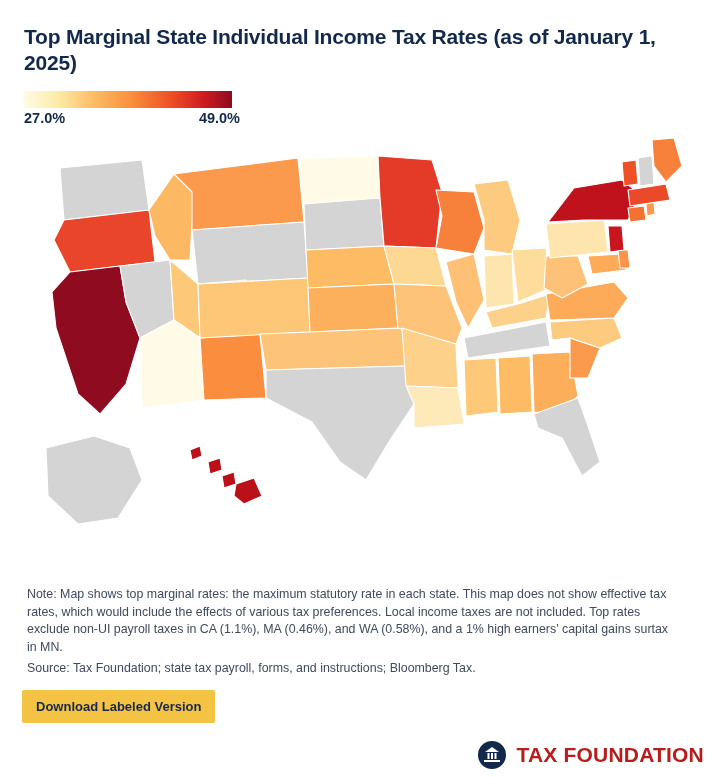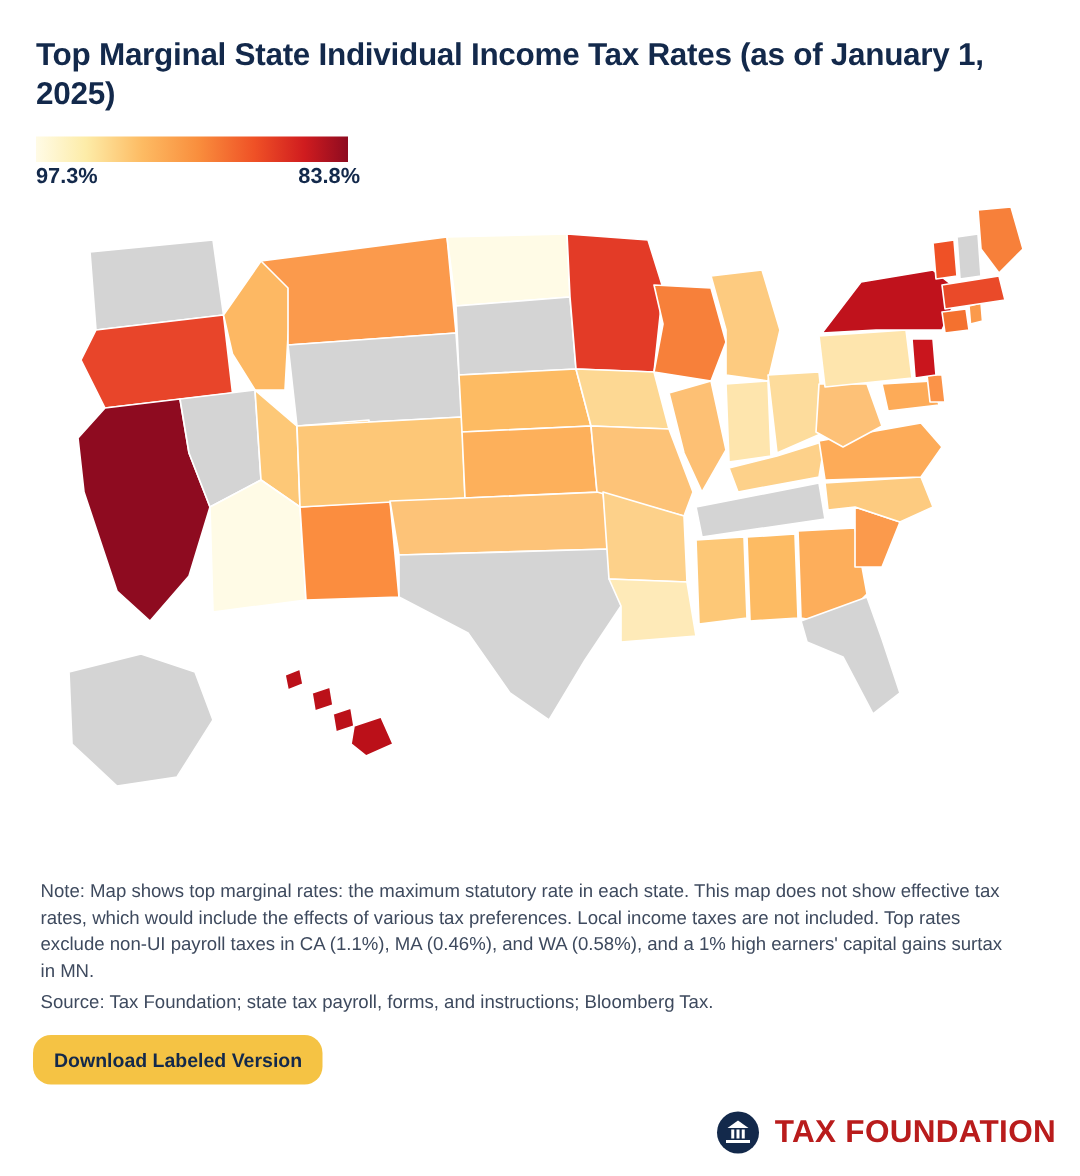--- a/index.html
+++ b/index.html
@@ -94,21 +94,21 @@
     height: 78px;
   }
   .download-btn {
     display: inline-block;
     background: #f5c344;
     color: #13294b;
     font-size: 13px;
     font-weight: bold;
     padding: 9px 14px 9px 14px;
     border: none;
-    border-radius: 12px;
+    border-radius: 2px;
     cursor: pointer;
     font-family: "Liberation Sans", sans-serif;
   }
   .brand {
     position: absolute;
     right: -6px;
     bottom: -2px;
     display: flex;
     align-items: center;
     gap: 9px;
@@ -128,22 +128,22 @@
 </head>
 <body>
 
 <div class="page">
 
   <h1 class="title">Top Marginal State Individual Income Tax Rates (as of January 1, 2025)</h1>
 
   <div class="legend">
     <div class="legend-bar"></div>
     <div class="legend-labels">
-      <span>97.3%</span>
-      <span>83.8%</span>
+      <span>27.0%</span>
+      <span>49.0%</span>
     </div>
   </div>
 
   <div class="map-wrap">
     <svg viewBox="0 0 676 440" xmlns="http://www.w3.org/2000/svg">
 
       <g>
 
         <polygon class="state" fill="#d4d4d4" points="38,36 120,28 127,78 42,88"></polygon>
 

